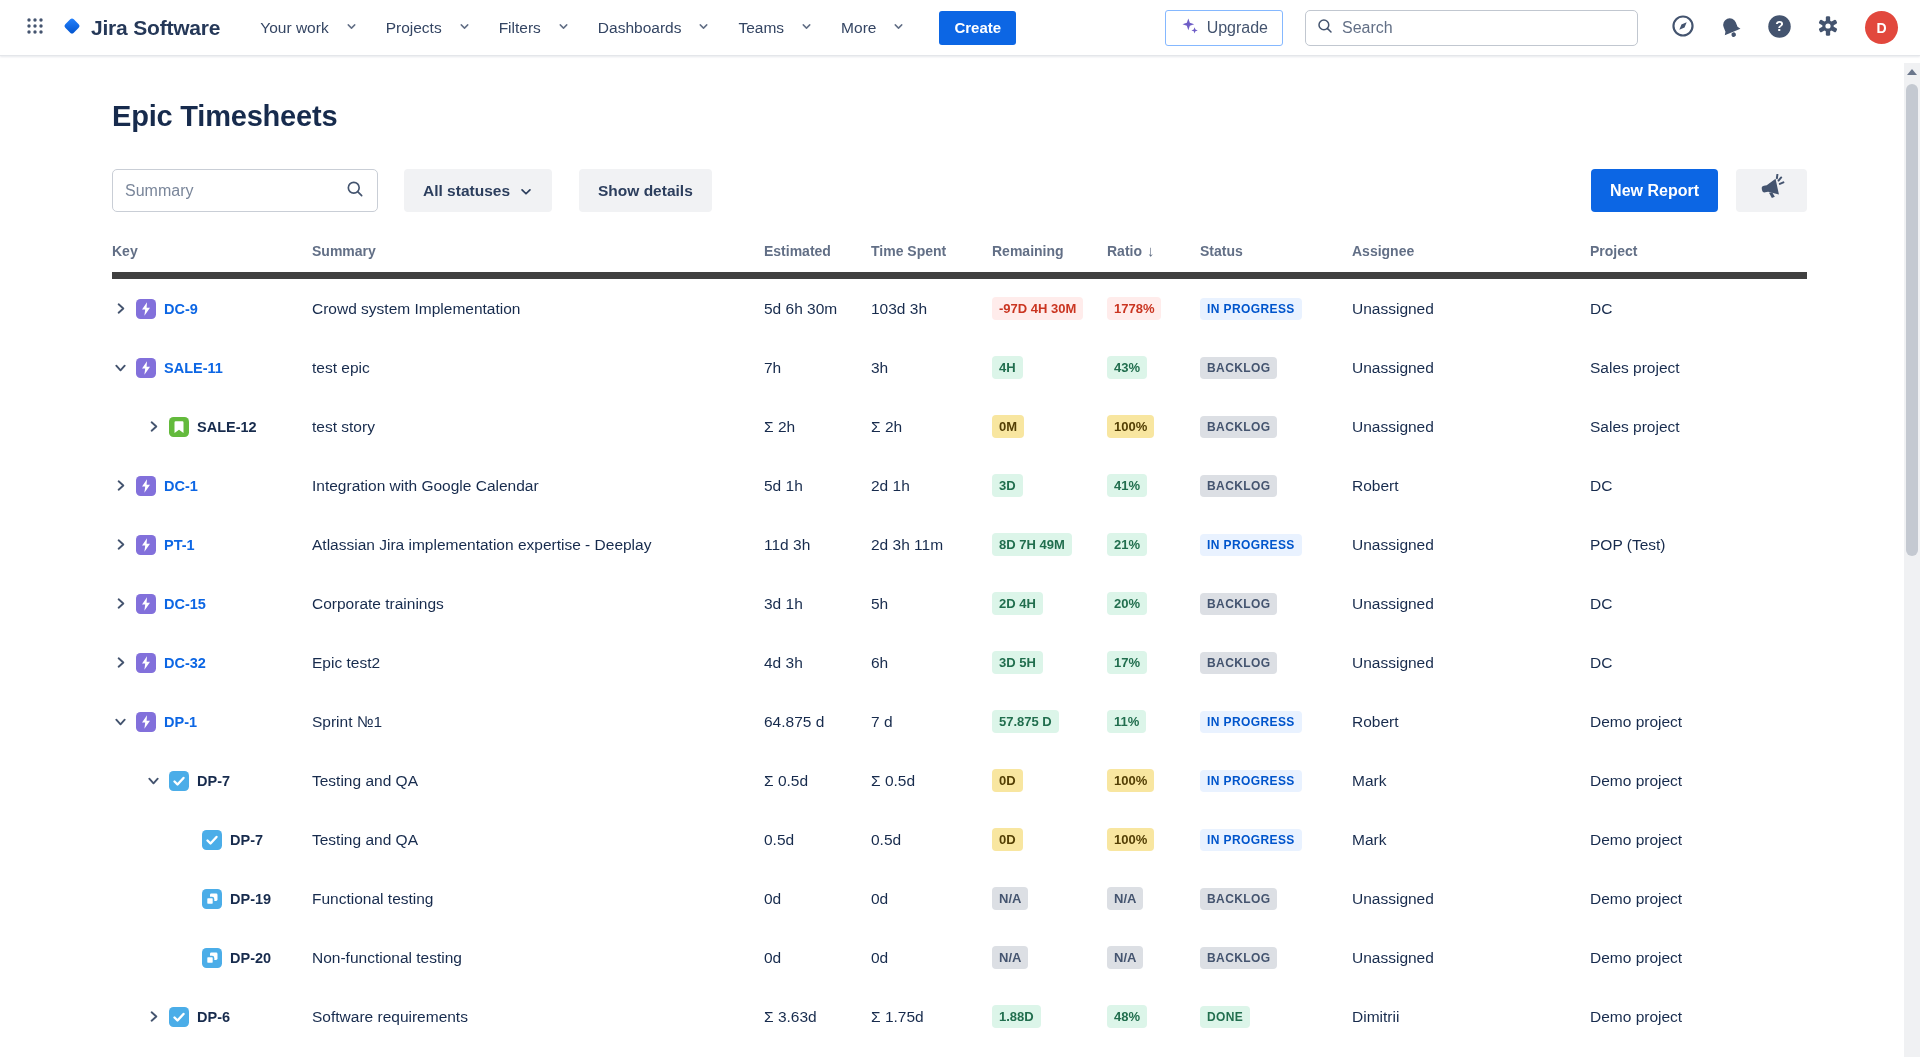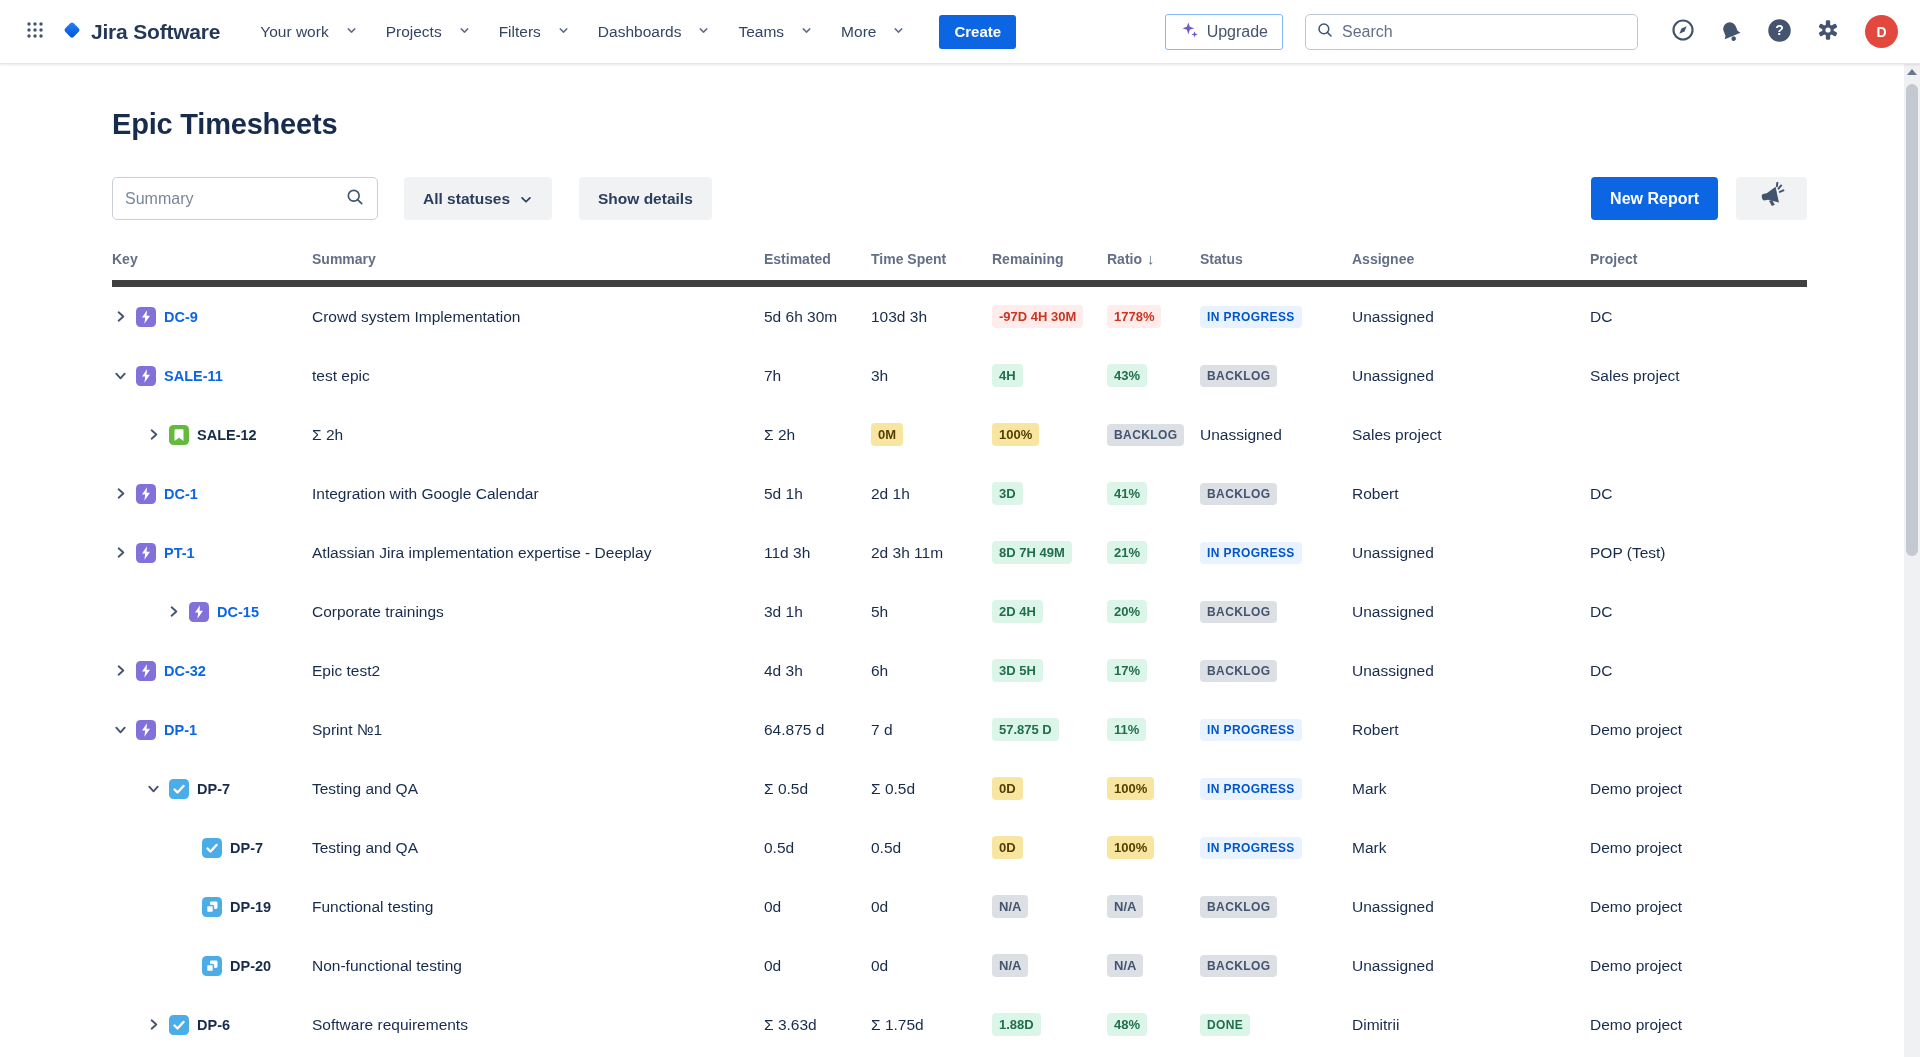--- a/index.html
+++ b/index.html
@@ -1,20 +1,20 @@
 <!DOCTYPE html>
 <html style="--accent: #0C66E4; --text_primary: #172B4D; --text_secondary: #44546F; --header_text: #626F86; --nav_border: #E4E6EA; --control_bg: #F1F2F4; --input_border: #C1C7D0; --badge_red_bg: #FFECEB; --badge_red_fg: #CA3521; --badge_green_bg: #DCF5E9; --badge_green_fg: #216E4E; --badge_yellow_bg: #F8E6A0; --badge_yellow_fg: #533F04; --badge_gray_bg: #DCDFE4; --badge_gray_fg: #44546F; --status_blue_bg: #E9F2FF; --status_blue_fg: #0055CC; --epic_icon: #8270DB; --story_icon: #63BA3C; --task_icon: #4BADE8; --avatar_bg: #E2483D; --upgrade_sparkle: #6E5DC6; --upgrade_border: #85B8FF;"><head>
 <meta charset="utf-8">
 <style>
   * { margin:0; padding:0; box-sizing:border-box; }
   html,body { width:1920px; height:1057px; overflow:hidden; background:#fff;
               font-family:"Liberation Sans", sans-serif; color:var(--text_primary,#172B4D); }
 
   
-  .topnav { height:64px; display:flex; align-items:center; padding:0 22px 0 20px;
+  .topnav { height:56px; display:flex; align-items:center; padding:0 22px 0 20px;
             border-bottom:1px solid var(--nav_border); box-shadow:0 1px 2px rgba(9,30,66,.10);
             position:relative; z-index:5; background:#fff; }
   .nav-left { display:flex; align-items:center; gap:10px; }
   .icon-btn { background:none; border:none; cursor:pointer; color:var(--text_secondary);
               display:flex; align-items:center; justify-content:center; padding:6px; border-radius:4px; }
   .logo { display:flex; align-items:center; gap:7px; cursor:pointer; margin-right:20px; }
   .brand { font-size:21px; font-weight:700; color:#253858; letter-spacing:-.2px; }
   .nav-items { display:flex; align-items:center; gap:8px; }
   .nav-item { display:flex; align-items:center; gap:16px; padding:8px 10px; border-radius:4px;
               font-size:15.5px; font-weight:500; color:#344563; cursor:pointer; }
@@ -349,20 +349,21 @@
 
       <span class="type-icon">
         <svg width="20" height="20" viewBox="0 0 20 20">
               <rect width="20" height="20" rx="4.5" fill="var(--story_icon)"></rect>
               <path d="M6.6 4.3 h6.8 a1.1 1.1 0 0 1 1.1 1.1 V16 l-4.5-3.2 L5.5 16 V5.4 a1.1 1.1 0 0 1 1.1-1.1 Z" fill="#fff"></path>
             </svg>
       </span>
 
       <span class="key">SALE-12</span>
     </div>
+    <div class="td">test story</div>
     <div class="td">Σ 2h</div>
     <div class="td">Σ 2h</div>
     <div class="td"><span class="badge tone-yellow">0M</span></div>
     <div class="td"><span class="badge tone-yellow">100%</span></div>
     <div class="td"><span class="status status-backlog">BACKLOG</span></div>
     <div class="td">Unassigned</div>
     <div class="td">Sales project</div>
   </div>
 
   <div class="grid-row tr">
@@ -415,21 +416,21 @@
     <div class="td">11d 3h</div>
     <div class="td">2d 3h 11m</div>
     <div class="td"><span class="badge tone-green">8D 7H 49M</span></div>
     <div class="td"><span class="badge tone-green">21%</span></div>
     <div class="td"><span class="status status-inprogress">IN PROGRESS</span></div>
     <div class="td">Unassigned</div>
     <div class="td">POP (Test)</div>
   </div>
 
   <div class="grid-row tr">
-    <div class="td key-cell" style="padding-left: 0px; justify-content: center;">
+    <div class="td key-cell" style="padding-left: 0px;">
       <span class="expander">
         <span style="display:flex">
           <svg width="15" height="15" viewBox="0 0 16 16">
                 <path d="M6 3.5 L11 8 L6 12.5" stroke="#44546F" stroke-width="2" fill="none" stroke-linecap="round" stroke-linejoin="round"></path>
               </svg>
         </span>
       </span>
       <span class="type-icon">
         <svg width="20" height="20" viewBox="0 0 20 20">
               <rect width="20" height="20" rx="4.5" fill="var(--epic_icon)"></rect>

